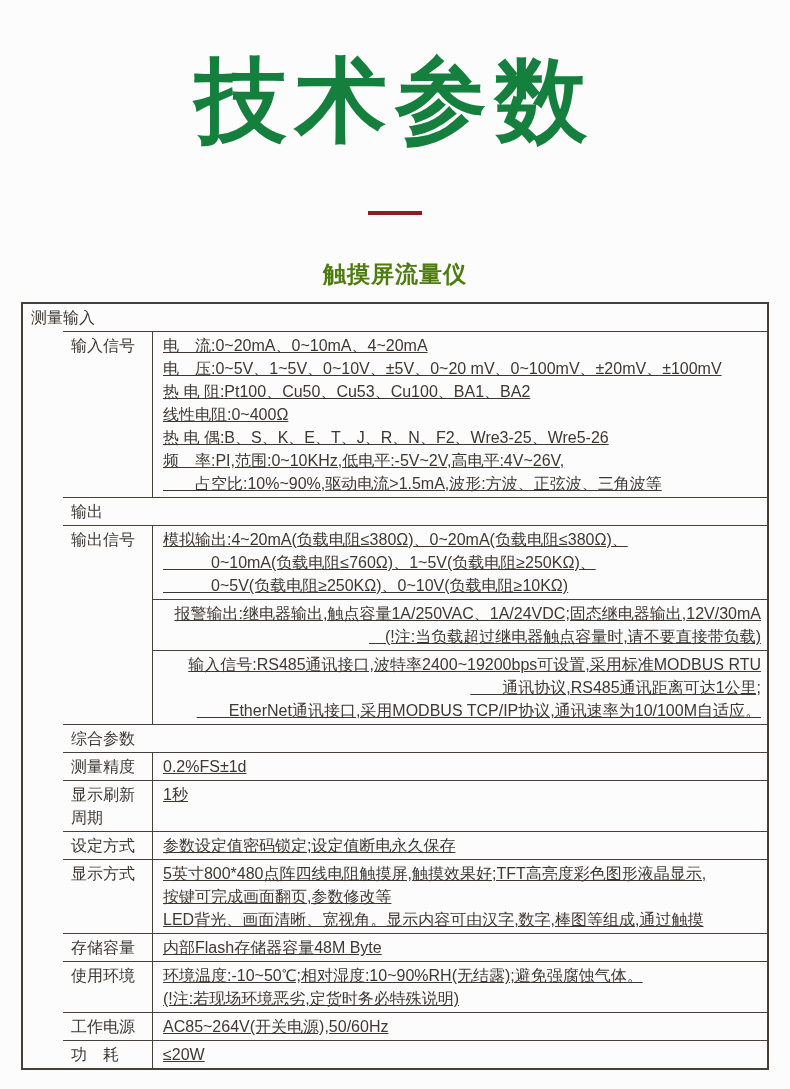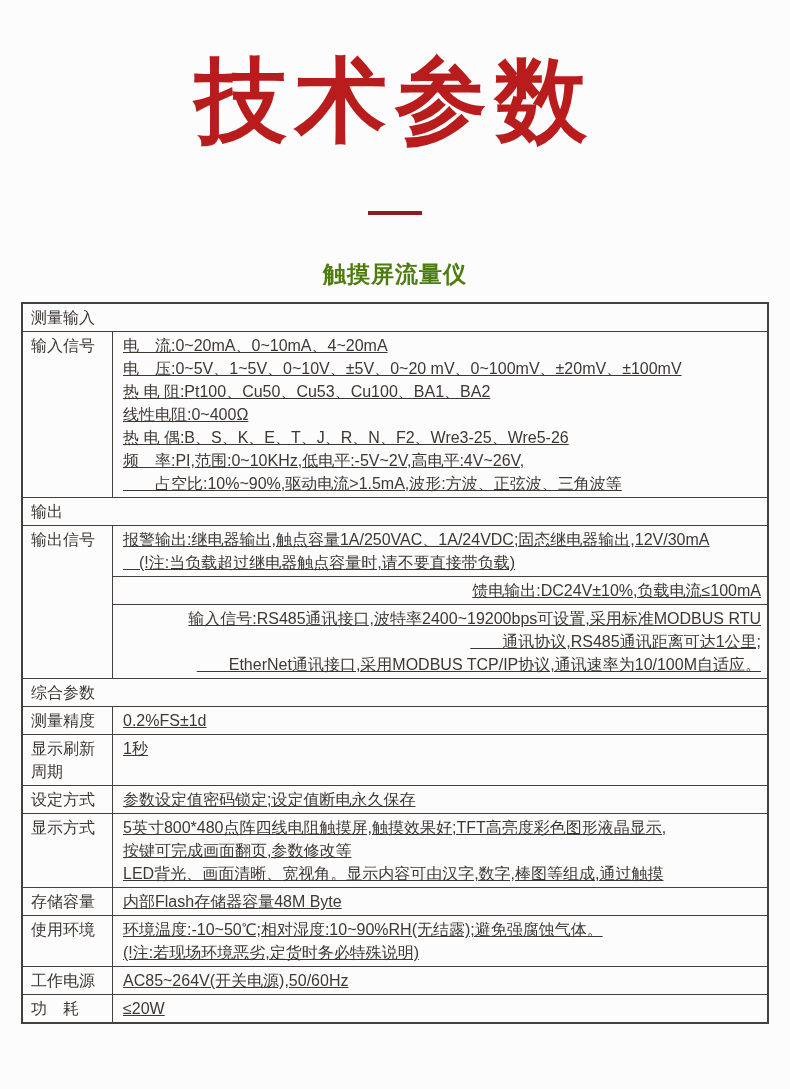--- a/index.html
+++ b/index.html
@@ -16,21 +16,21 @@
     font-family:"Liberation Sans",sans-serif;
     overflow:hidden;
   }
   .title{
     margin:50px 0 0;
     text-align:center;
     font-size:92px;
     line-height:1.1;
     font-weight:900;
     letter-spacing:8px;
-    color:#b91c1c;
+    color:#15803d;
   }
   .dash{
     width:54px;height:4px;
     margin:60px auto 0;
     background:var(--accent);
   }
   .subtitle{
     margin:46px 0 0;
     text-align:center;
     font-size:23px;
@@ -41,21 +41,21 @@
   }
   .spec-table{
     width:748px;
     margin:15px auto 0;
     border:2px solid var(--border);
     box-sizing:border-box;
     font-size:16px;
     font-weight:500;
     line-height:23px;
   }
-  .t-section + .t-section{border-top:1.5px solid var(--border);}
+  .t-section + .t-section{border-top:1.5px solid var(--border);margin-left:40px;}
   .band{padding:2px 8px;}
   .row{display:flex;align-items:stretch;}
   .label{
     flex:0 0 90px;width:90px;box-sizing:border-box;
     border-right:1.5px solid var(--border);
     padding:2px 6px 2px 8px;
   }
   .value{flex:1;min-width:0;display:flex;flex-direction:column;}
   .block{padding:2px 6px 2px 10px;}
   .block + .block{border-top:1.5px solid var(--border);text-align:right;}
@@ -82,25 +82,27 @@
           <div class="line">频　率:PI,范围:0~10KHz,低电平:-5V~2V,高电平:4V~26V,</div>
           <div class="line">　　占空比:10%~90%,驱动电流&gt;1.5mA,波形:方波、正弦波、三角波等</div>
         </div>
       </div>
     </div>
     <div class="t-section band">输出</div>
     <div class="t-section row">
       <div class="label">输出信号</div>
       <div class="value">
         <div class="block">
+          <div class="line">模拟输出:4~20mA(负载电阻≤380Ω)、0~20mA(负载电阻≤380Ω)、</div>
+          <div class="line">　　　0~10mA(负载电阻≤760Ω)、1~5V(负载电阻≥250KΩ)、</div>
+          <div class="line">　　　0~5V(负载电阻≥250KΩ)、0~10V(负载电阻≥10KΩ)</div>
+        </div>
+        <div class="block">
           <div class="line">报警输出:继电器输出,触点容量1A/250VAC、1A/24VDC;固态继电器输出,12V/30mA</div>
           <div class="line">　(!注:当负载超过继电器触点容量时,请不要直接带负载)</div>
-        </div>
-        <div class="block">
-          <div class="line">馈电输出:DC24V±10%,负载电流≤100mA</div>
         </div>
         <div class="block">
           <div class="line">输入信号:RS485通讯接口,波特率2400~19200bps可设置,采用标准MODBUS RTU</div>
           <div class="line">　　通讯协议,RS485通讯距离可达1公里;</div>
           <div class="line">　　EtherNet通讯接口,采用MODBUS TCP/IP协议,通讯速率为10/100M自适应。</div>
         </div>
       </div>
     </div>
     <div class="t-section band">综合参数</div>
     <div class="t-section row">

